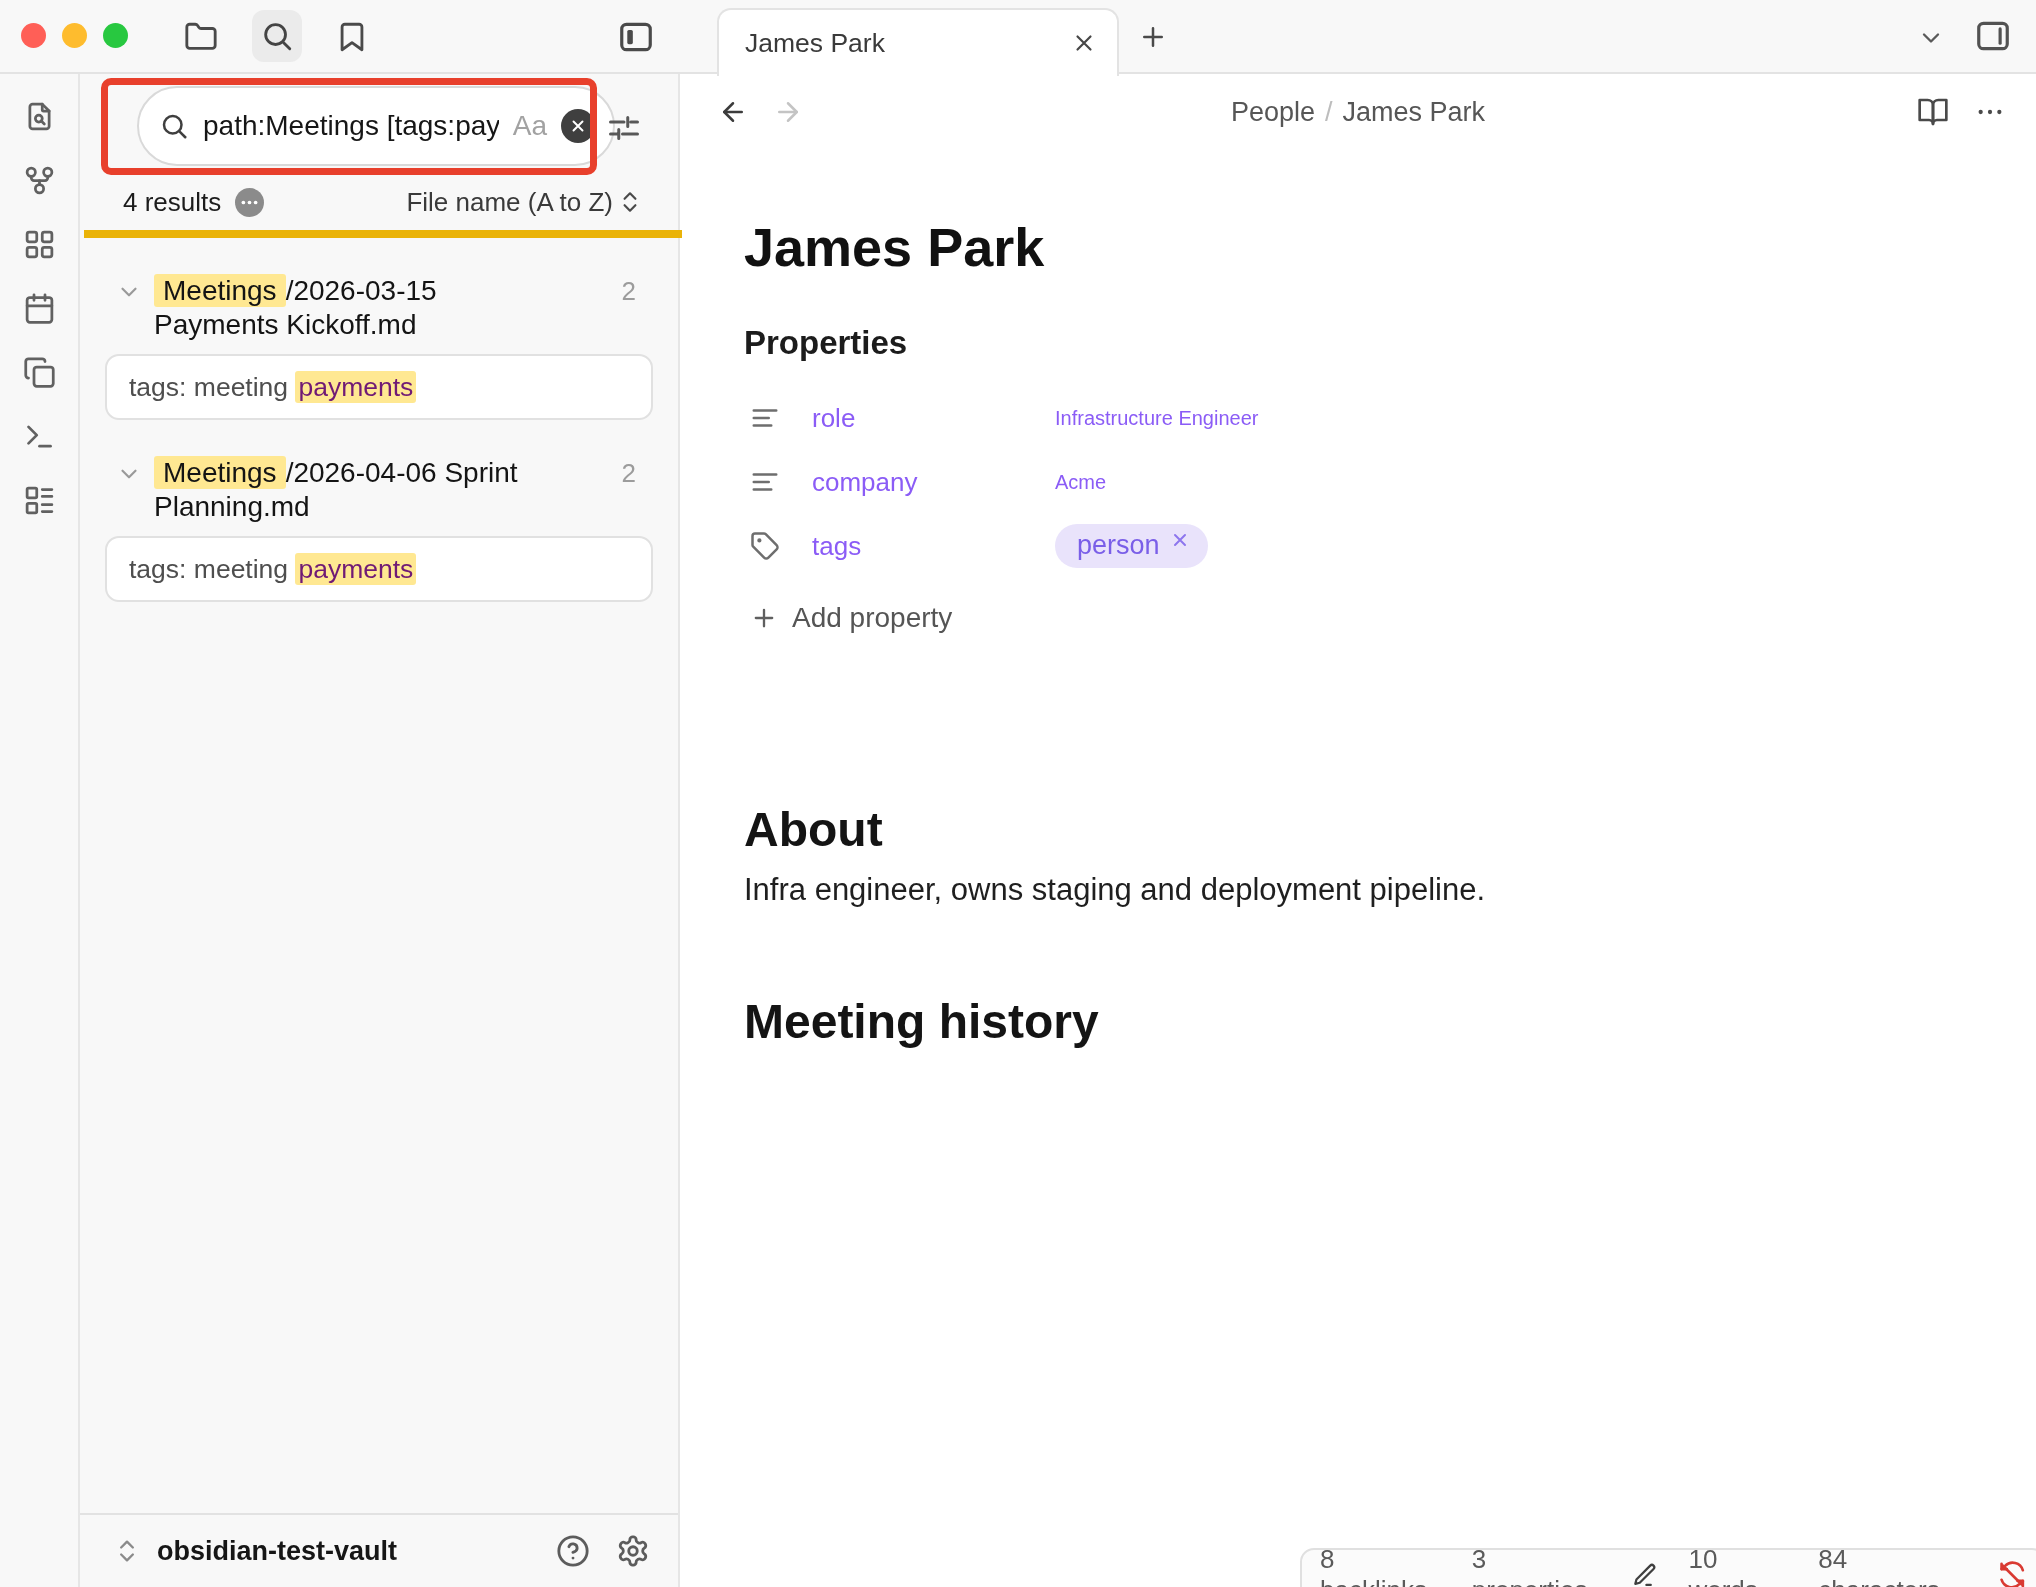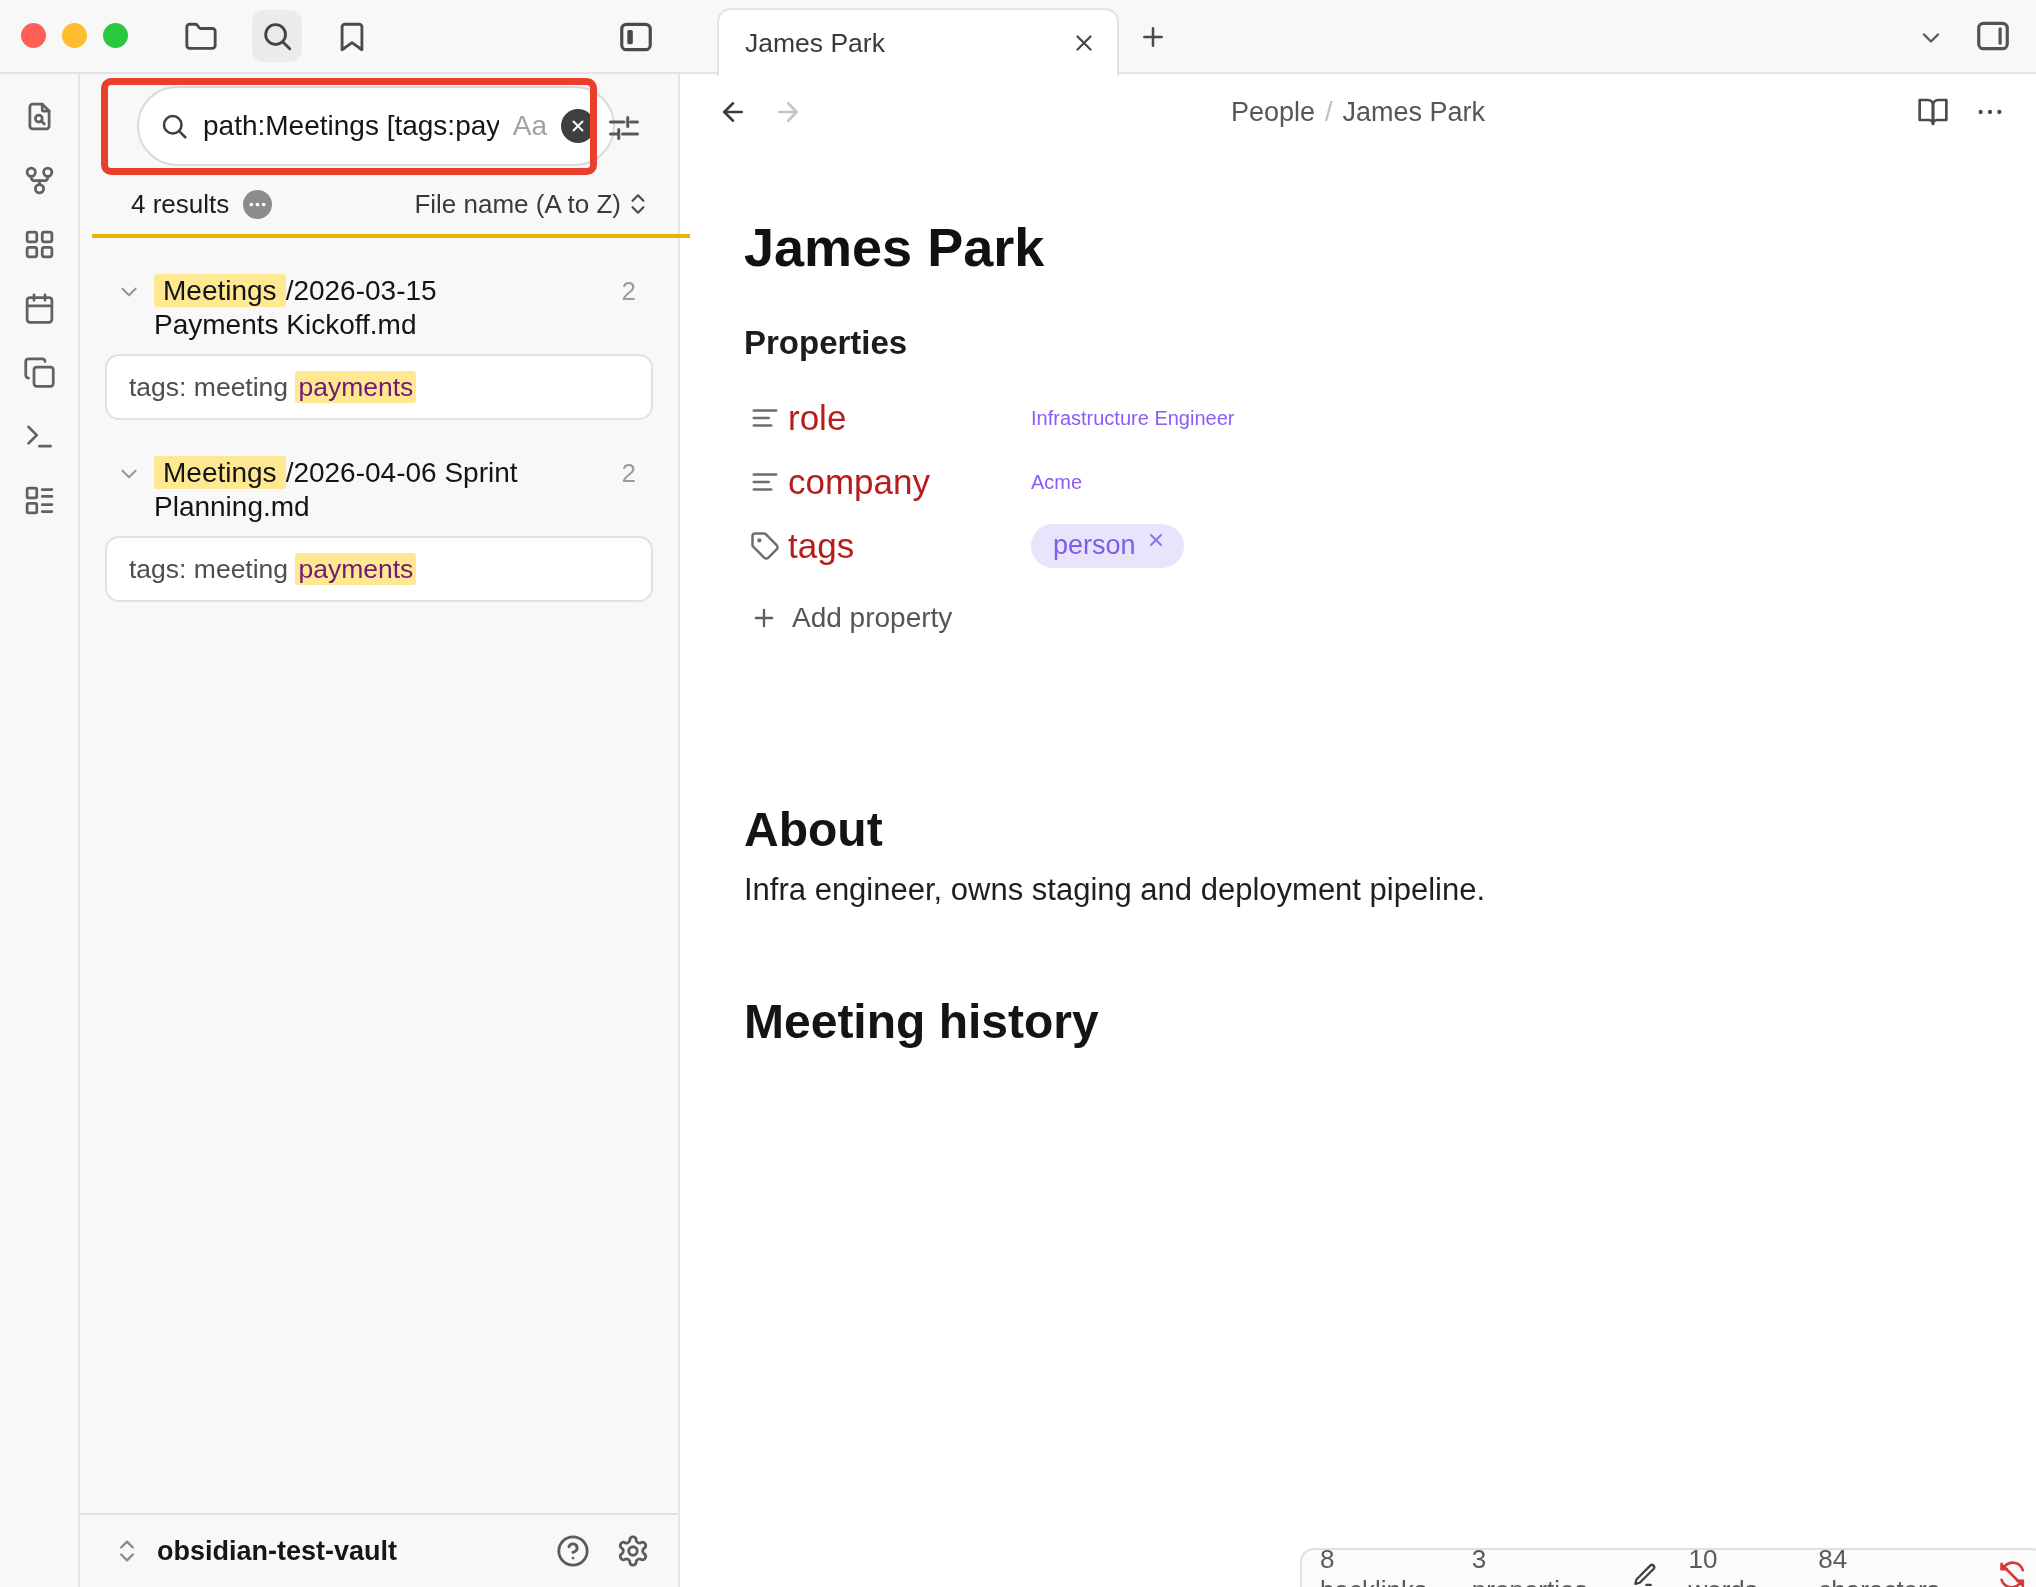--- a/index.html
+++ b/index.html
@@ -34,23 +34,23 @@
                 display:flex; align-items:center; padding:0 18px 0 20px; gap:14px;margin-left:28px; }
   .search-box .ic.mag { width:30px; height:30px; color:#3f3f3f; flex:0 0 auto; }
   .search-box input { flex:1 1 auto; min-width:0; border:none; outline:none; background:transparent;
                       font:28px "Liberation Sans",sans-serif; color:#161616; }
   .case-toggle { font-size:28px; color:#a2a2a2; flex:0 0 auto; }
   .clear-btn { flex:0 0 auto; width:34px; height:34px; border-radius:50%; background:#3f3f3f;
                display:flex; align-items:center; justify-content:center; color:#fff; }
   .clear-btn .ic { width:18px; height:18px; stroke-width:2.6; }
   .filter-btn { position:absolute; left:526px; top:36px; width:36px; height:36px; color:#585858; }
 
-  .results-meta { position:absolute; left:12px; top:100px; width:100%; height:64px;
+  .results-meta { position:absolute; left:4px; top:100px; width:100%; height:64px;
                   display:flex; align-items:center; padding:0 39px;
-                  border-bottom:4px solid #eab308;text-align:center; }
+                  border-bottom:8px solid #eab308;text-align:center; }
   .res-count { font-size:26px; color:#1c1c1c; }
   .more-badge { width:29px; height:29px; border-radius:50%; background:#8b8b8b;
                 margin-left:14px; display:flex; align-items:center; justify-content:center; }
   .more-badge svg { display:block; }
   .sort-btn { margin-left:auto; display:flex; align-items:center; gap:4px; color:#3a3a3a; }
   .sort-btn .lbl { font-size:26px; }
   .sort-btn .ic { width:26px; height:26px; color:#4a4a4a; }
 
   .results { position:absolute; left:0; top:164px; width:100%; }
   .res-title { display:flex; align-items:flex-start; padding:0 42px 0 36px; margin-top:36px; }
@@ -91,21 +91,21 @@
   .crumb-sep { color:#bdbdbd; padding:0 10px; }
   .vh-book { position:absolute; left:1237px; top:20px; width:32px; height:32px; color:#4a4a4a; }
   .vh-more { position:absolute; left:1294px; top:20px; width:32px; height:32px; color:#4a4a4a; }
 
   
   .note-title { position:absolute; left:744px; top:216px; font-size:54px; font-weight:700; color:#111; }
   .props-head { position:absolute; left:744px; top:324px; font-size:33px; font-weight:700; color:#1c1c1c; }
   .props { position:absolute; left:750px; top:386px; width:900px; }
   .prow { display:flex; align-items:center; height:64px; }
   .prow .ic { width:30px; height:30px; color:#6e6e6e; flex:0 0 auto; }
-  .pname { margin-left:8px; width:243px; font-size:35px; color:#b91c1c; }
+  .pname { margin-left:32px; width:243px; font-size:26px; color:#8b5cf6; }
   .pval { font-size:20px; color:#8b5cf6; }
   .pill { display:inline-flex; align-items:flex-start; background:#e9e3fb; border-radius:26px;
           padding:6px 18px 7px 22px; }
   .pill .txt { font-size:27px; color:#7a5fe8; }
   .pill .ic { width:20px; height:20px; color:#8d76ee; margin-left:10px; stroke-width:2.4; }
   .add-prop { position:absolute; left:750px; top:598px; height:40px; display:flex; align-items:center; gap:14px; }
   .add-prop .ic { width:28px; height:28px; color:#5f5f5f; }
   .add-prop .lbl { font-size:28px; color:#555; }
   .h2 { position:absolute; left:744px; font-size:48px; font-weight:700; color:#141414; }
   .about-h { top:802px; }

